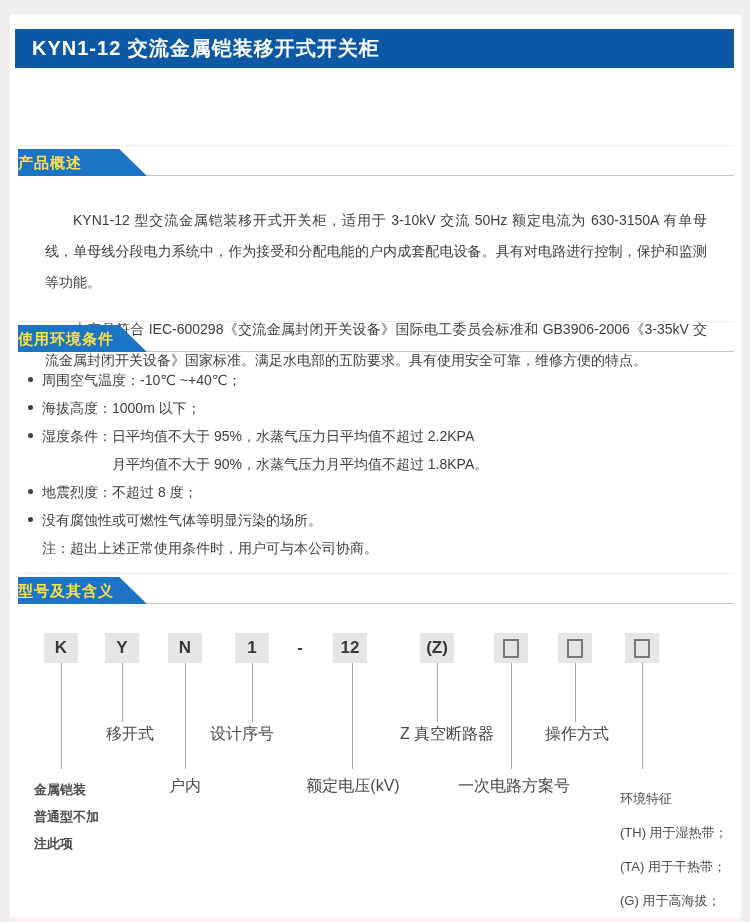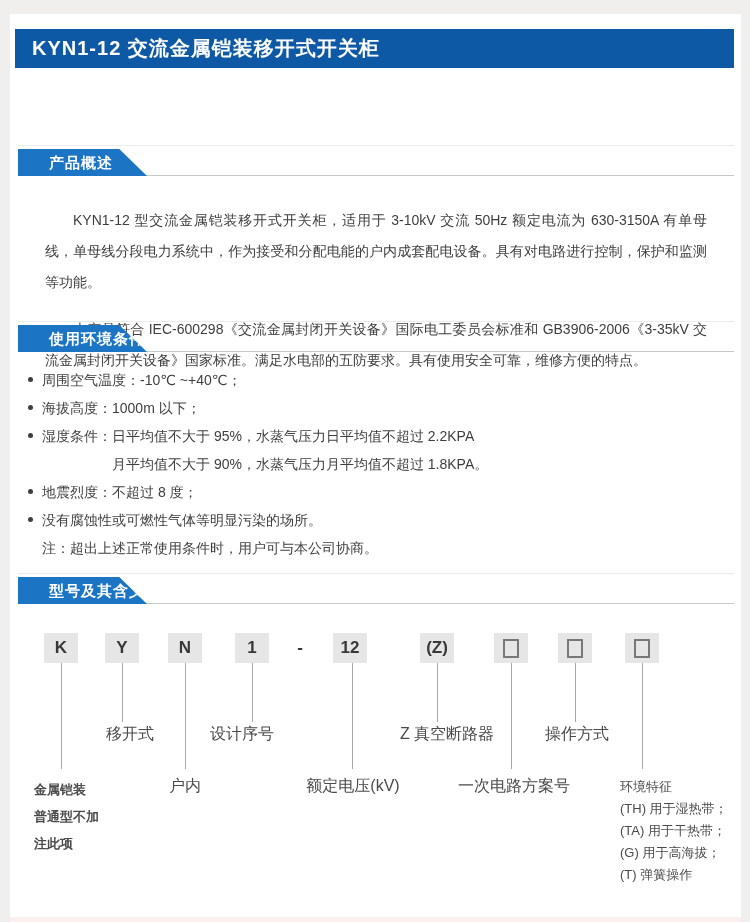--- a/index.html
+++ b/index.html
@@ -19,22 +19,22 @@
   }
 
   
   .sec-topline{position:absolute;left:18px;width:716px;height:1px;background:#ececec;}
   .sec-underline{position:absolute;left:18px;width:716px;height:1px;background:#c8c8c8;}
   .tab{
     position:absolute;left:18px;width:129px;height:27px;background:#1b74c4;
     clip-path:polygon(0 0,78.5% 0,100% 100%,0 100%);z-index:2;
   }
   .tab span{
-    display:block;color:#ffffff;font-size:15px;font-weight:bold;
-    line-height:27px;padding-left:31px;letter-spacing:1px;white-space:nowrap;
+    display:block;color:#fde047;font-size:15px;font-weight:bold;
+    line-height:27px;padding-left:0;letter-spacing:1px;white-space:nowrap;
   }
 
   
   .para-block{position:absolute;left:29px;top:189px;width:694px;}
   .para-block p{
     margin:16px;text-indent:2em;font-size:14px;line-height:31px;
     color:#3e3e3e;text-align:justify;
   }
 
   
@@ -55,21 +55,21 @@
     color:#383838;font-size:17px;font-weight:bold;text-align:center;line-height:30px;
   }
   .sq{display:block;width:12px;height:15px;border:2px solid #787878;background:transparent;}
   .vline{position:absolute;width:1px;background:#a8a8a8;top:663px;}
   .vline.short{height:59px;}
   .vline.long{height:106px;}
   .lbl{position:absolute;font-size:16px;color:#4b4b4b;white-space:nowrap;}
   .lbl.center{text-align:center;}
   .lbl-block{position:absolute;font-size:13px;color:#4b4b4b;white-space:nowrap;}
   .lbl-block.armor div{line-height:27px;}
-  .lbl-block.env div{line-height:22px;}
+  .lbl-block.env div{line-height:22px;margin-top:12px;}
 </style>
 </head>
 <body>
 
 <div class="page"></div>
 <div class="bottom-strip"></div>
 
 <div class="banner">
   <div class="banner-title">KYN1-12 交流金属铠装移开式开关柜</div>
 </div>

